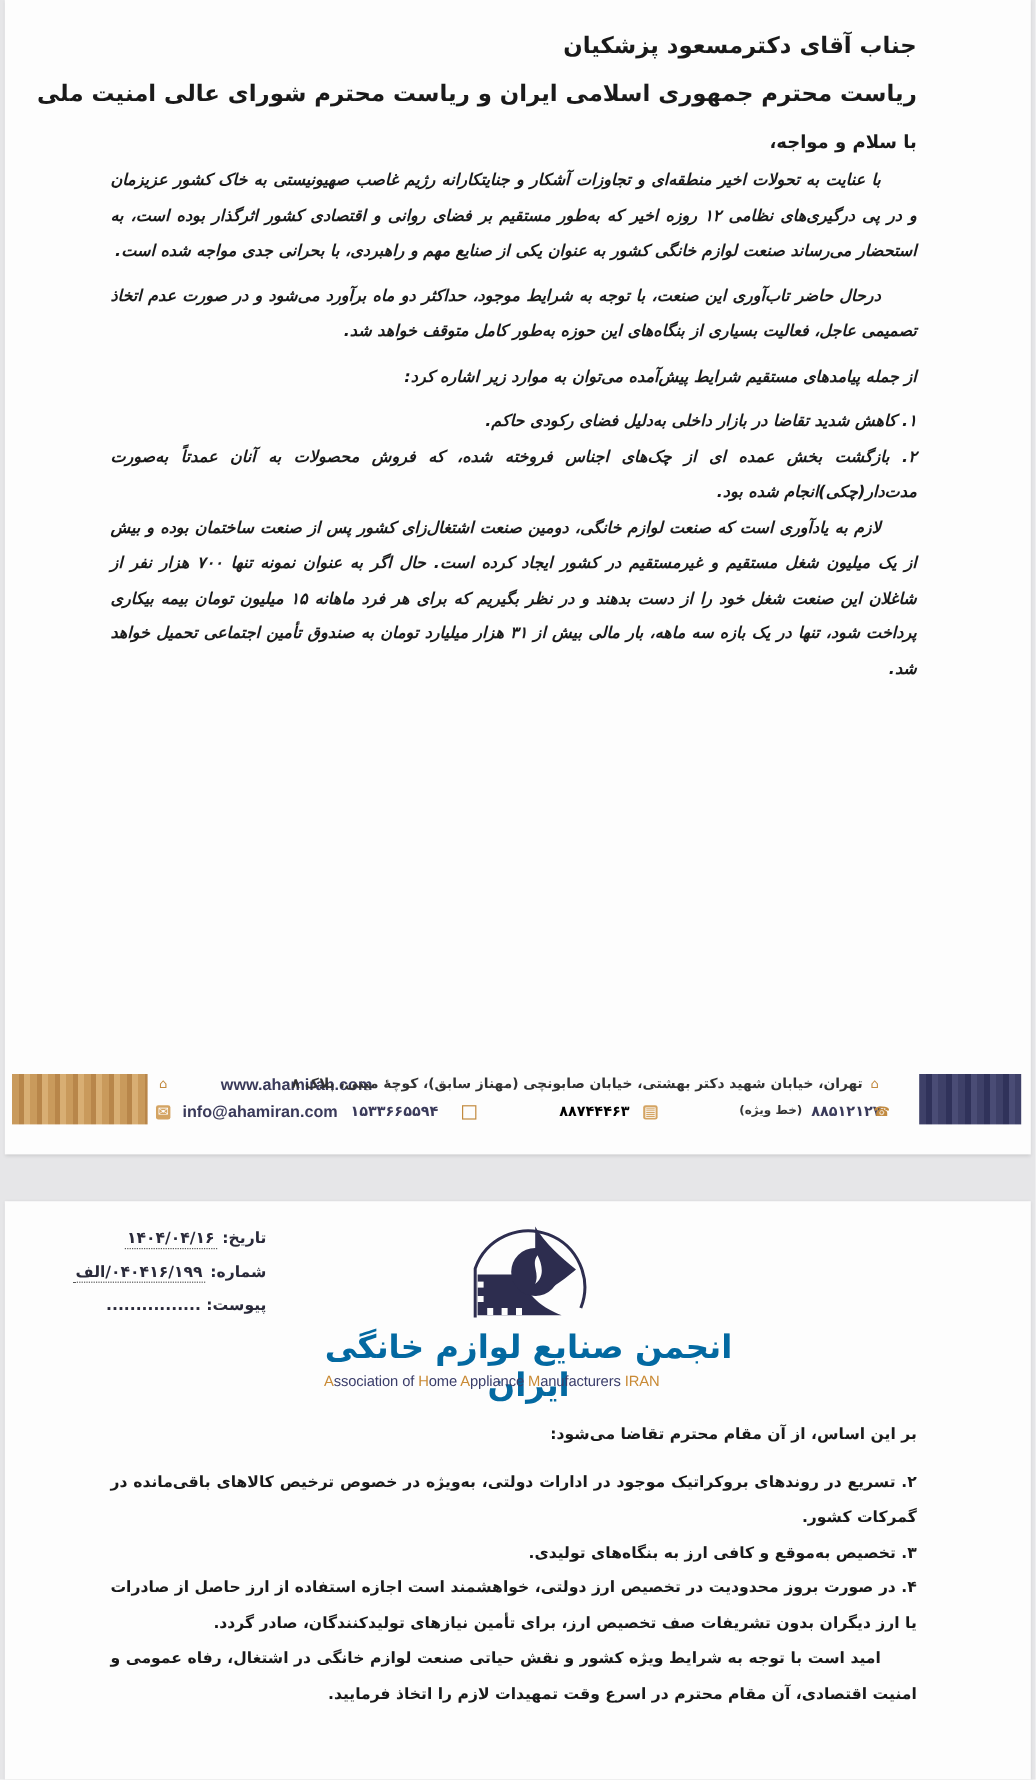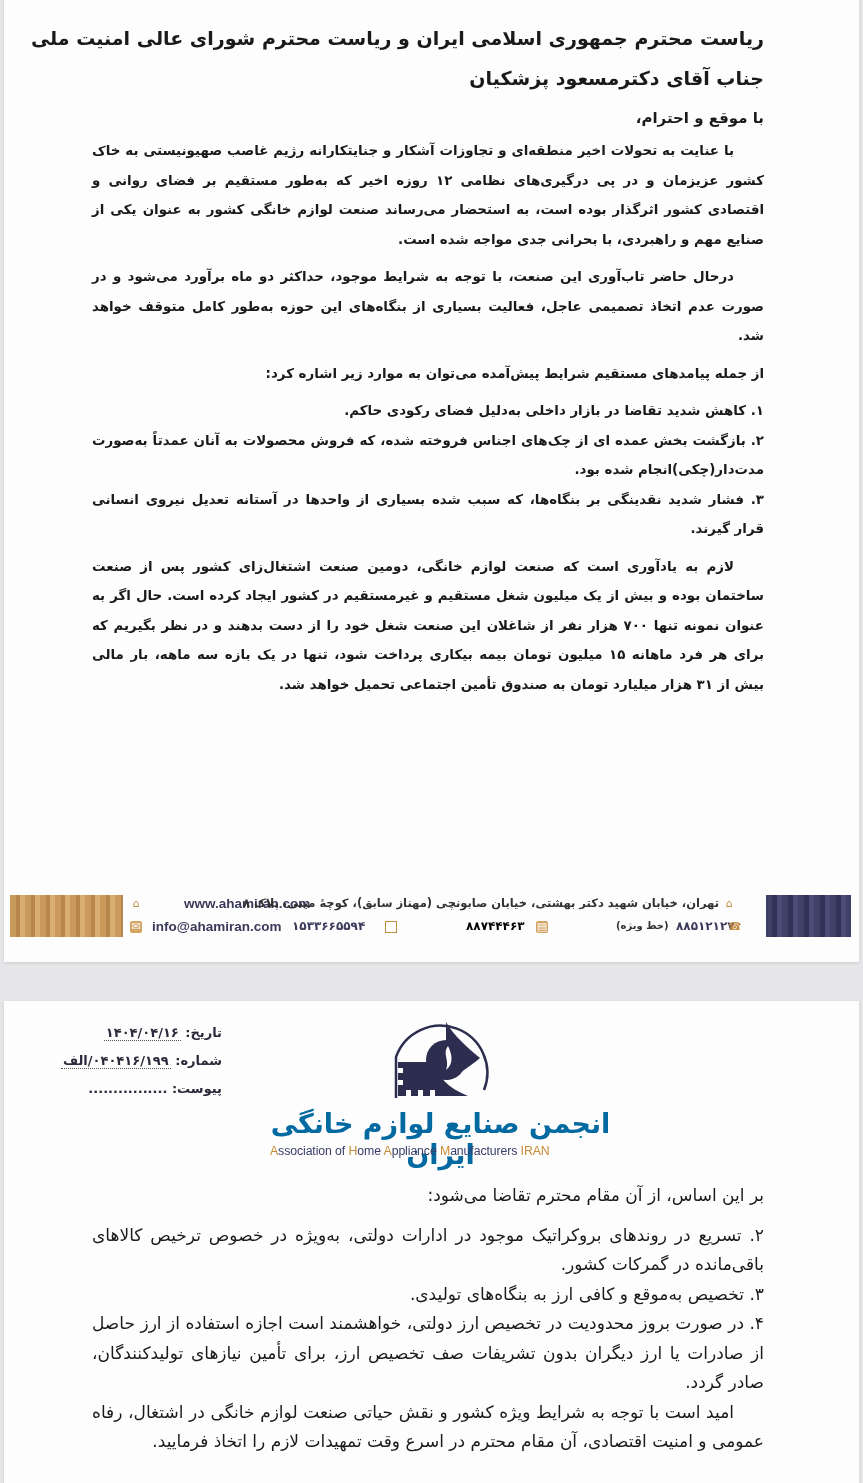--- a/index.html
+++ b/index.html
@@ -21,21 +21,21 @@
 
   .rtl { direction: rtl; text-align: right; }
   .salutation {
     position: absolute; right: 95px; top: 18px;
     font-weight: bold; font-size: 19px; line-height: 40px;
   }
   .salutation .l3 { font-size: 15px; font-weight: bold; }
   .body1 {
     position: absolute; left: 88px; right: 95px; top: 136px;
     font-size: 13.4px; font-weight: bold; line-height: 29.5px;
-    text-align: justify; text-align-last: right; direction: rtl;
+    text-align: justify; text-align-last: right; direction: rtl; font-style: italic;
   }
   .body1 p { margin: 0 0 8px 0; }
   .body1 p.indent { text-indent: 30px; }
   .body1 .list-item { margin: 0; }
 
   
   .footer {
     position: absolute; left: 0; right: 0; top: 892px; height: 50px;
   }
   .brand-left {
@@ -61,45 +61,44 @@
     font-size: 27px; font-weight: bold; color: #0369a1; direction: rtl; text-align: center;
   }
   .org-en {
     position: absolute; left: 266px; width: 343px; top: 143px;
     font-family: "Liberation Sans", sans-serif; font-weight: normal; font-size: 12.3px; color: #3a3d6a;
     text-align: left; letter-spacing: -0.1px; white-space: nowrap;
   }
   .org-en .acc { color: #c98a35; }
   .body2 {
     position: absolute; left: 88px; right: 95px; top: 180px;
-    font-size: 17px; font-weight: normal; line-height: 29.5px;
+    font-size: 13px; font-weight: bold; line-height: 29.5px;
     text-align: justify; text-align-last: right; direction: rtl;
   }
   .body2 p { margin: 0; }
   .body2 p.gap { margin-bottom: 10px; }
   .body2 p.indent { text-indent: 30px; }
 </style>
 </head>
 <body>
 
 <div class="page" id="page1">
   <div class="salutation rtl">
+    <div>جناب آقای دکترمسعود پزشکیان</div>
     <div>ریاست محترم جمهوری اسلامی ایران و ریاست محترم شورای عالی امنیت ملی</div>
-    <div>جناب آقای دکترمسعود پزشکیان</div>
-    <div class="l3">با موقع و احترام،</div>
+    <div class="l3">با سلام و مواجه،</div>
   </div>
 
   <div class="body1">
     <p class="indent">با عنایت به تحولات اخیر منطقه‌ای و تجاوزات آشکار و جنایتکارانه رژیم غاصب صهیونیستی به خاک کشور عزیزمان و در پی درگیری‌های نظامی ۱۲ روزه اخیر که به‌طور مستقیم بر فضای روانی و اقتصادی کشور اثرگذار بوده است، به استحضار می‌رساند صنعت لوازم خانگی کشور به عنوان یکی از صنایع مهم و راهبردی، با بحرانی جدی مواجه شده است.</p>
     <p class="indent">درحال حاضر تاب‌آوری این صنعت، با توجه به شرایط موجود، حداکثر دو ماه برآورد می‌شود و در صورت عدم اتخاذ تصمیمی عاجل، فعالیت بسیاری از بنگاه‌های این حوزه به‌طور کامل متوقف خواهد شد.</p>
     <p>از جمله پیامدهای مستقیم شرایط پیش‌آمده می‌توان به موارد زیر اشاره کرد:</p>
     <div>
       <p class="list-item">۱. کاهش شدید تقاضا در بازار داخلی به‌دلیل فضای رکودی حاکم.</p>
       <p class="list-item">۲. بازگشت بخش عمده ای از چک‌های اجناس فروخته شده، که فروش محصولات به آنان عمدتاً به‌صورت مدت‌دار(چکی)انجام شده بود.</p>
-      <p class="list-item" style="margin-bottom:8px">۳. فشار شدید نقدینگی بر بنگاه‌ها، که سبب شده بسیاری از واحدها در آستانه تعدیل نیروی انسانی قرار گیرند.</p>
     </div>
     <p class="indent">لازم به یادآوری است که صنعت لوازم خانگی، دومین صنعت اشتغال‌زای کشور پس از صنعت ساختمان بوده و بیش از یک میلیون شغل مستقیم و غیرمستقیم در کشور ایجاد کرده است. حال اگر به عنوان نمونه تنها ۷۰۰ هزار نفر از شاغلان این صنعت شغل خود را از دست بدهند و در نظر بگیریم که برای هر فرد ماهانه ۱۵ میلیون تومان بیمه بیکاری پرداخت شود، تنها در یک بازه سه ماهه، بار مالی بیش از ۳۱ هزار میلیارد تومان به صندوق تأمین اجتماعی تحمیل خواهد شد.</p>
   </div>
 
   <div class="footer">
     <div class="brand-left"></div>
     <div class="brand-right"></div>
 
     <span class="ficon" style="left:126px;top:6px;">⌂</span>
     <span class="ft en" style="left:148px;top:4px;margin-left:32px;">www.ahamiran.com</span>

